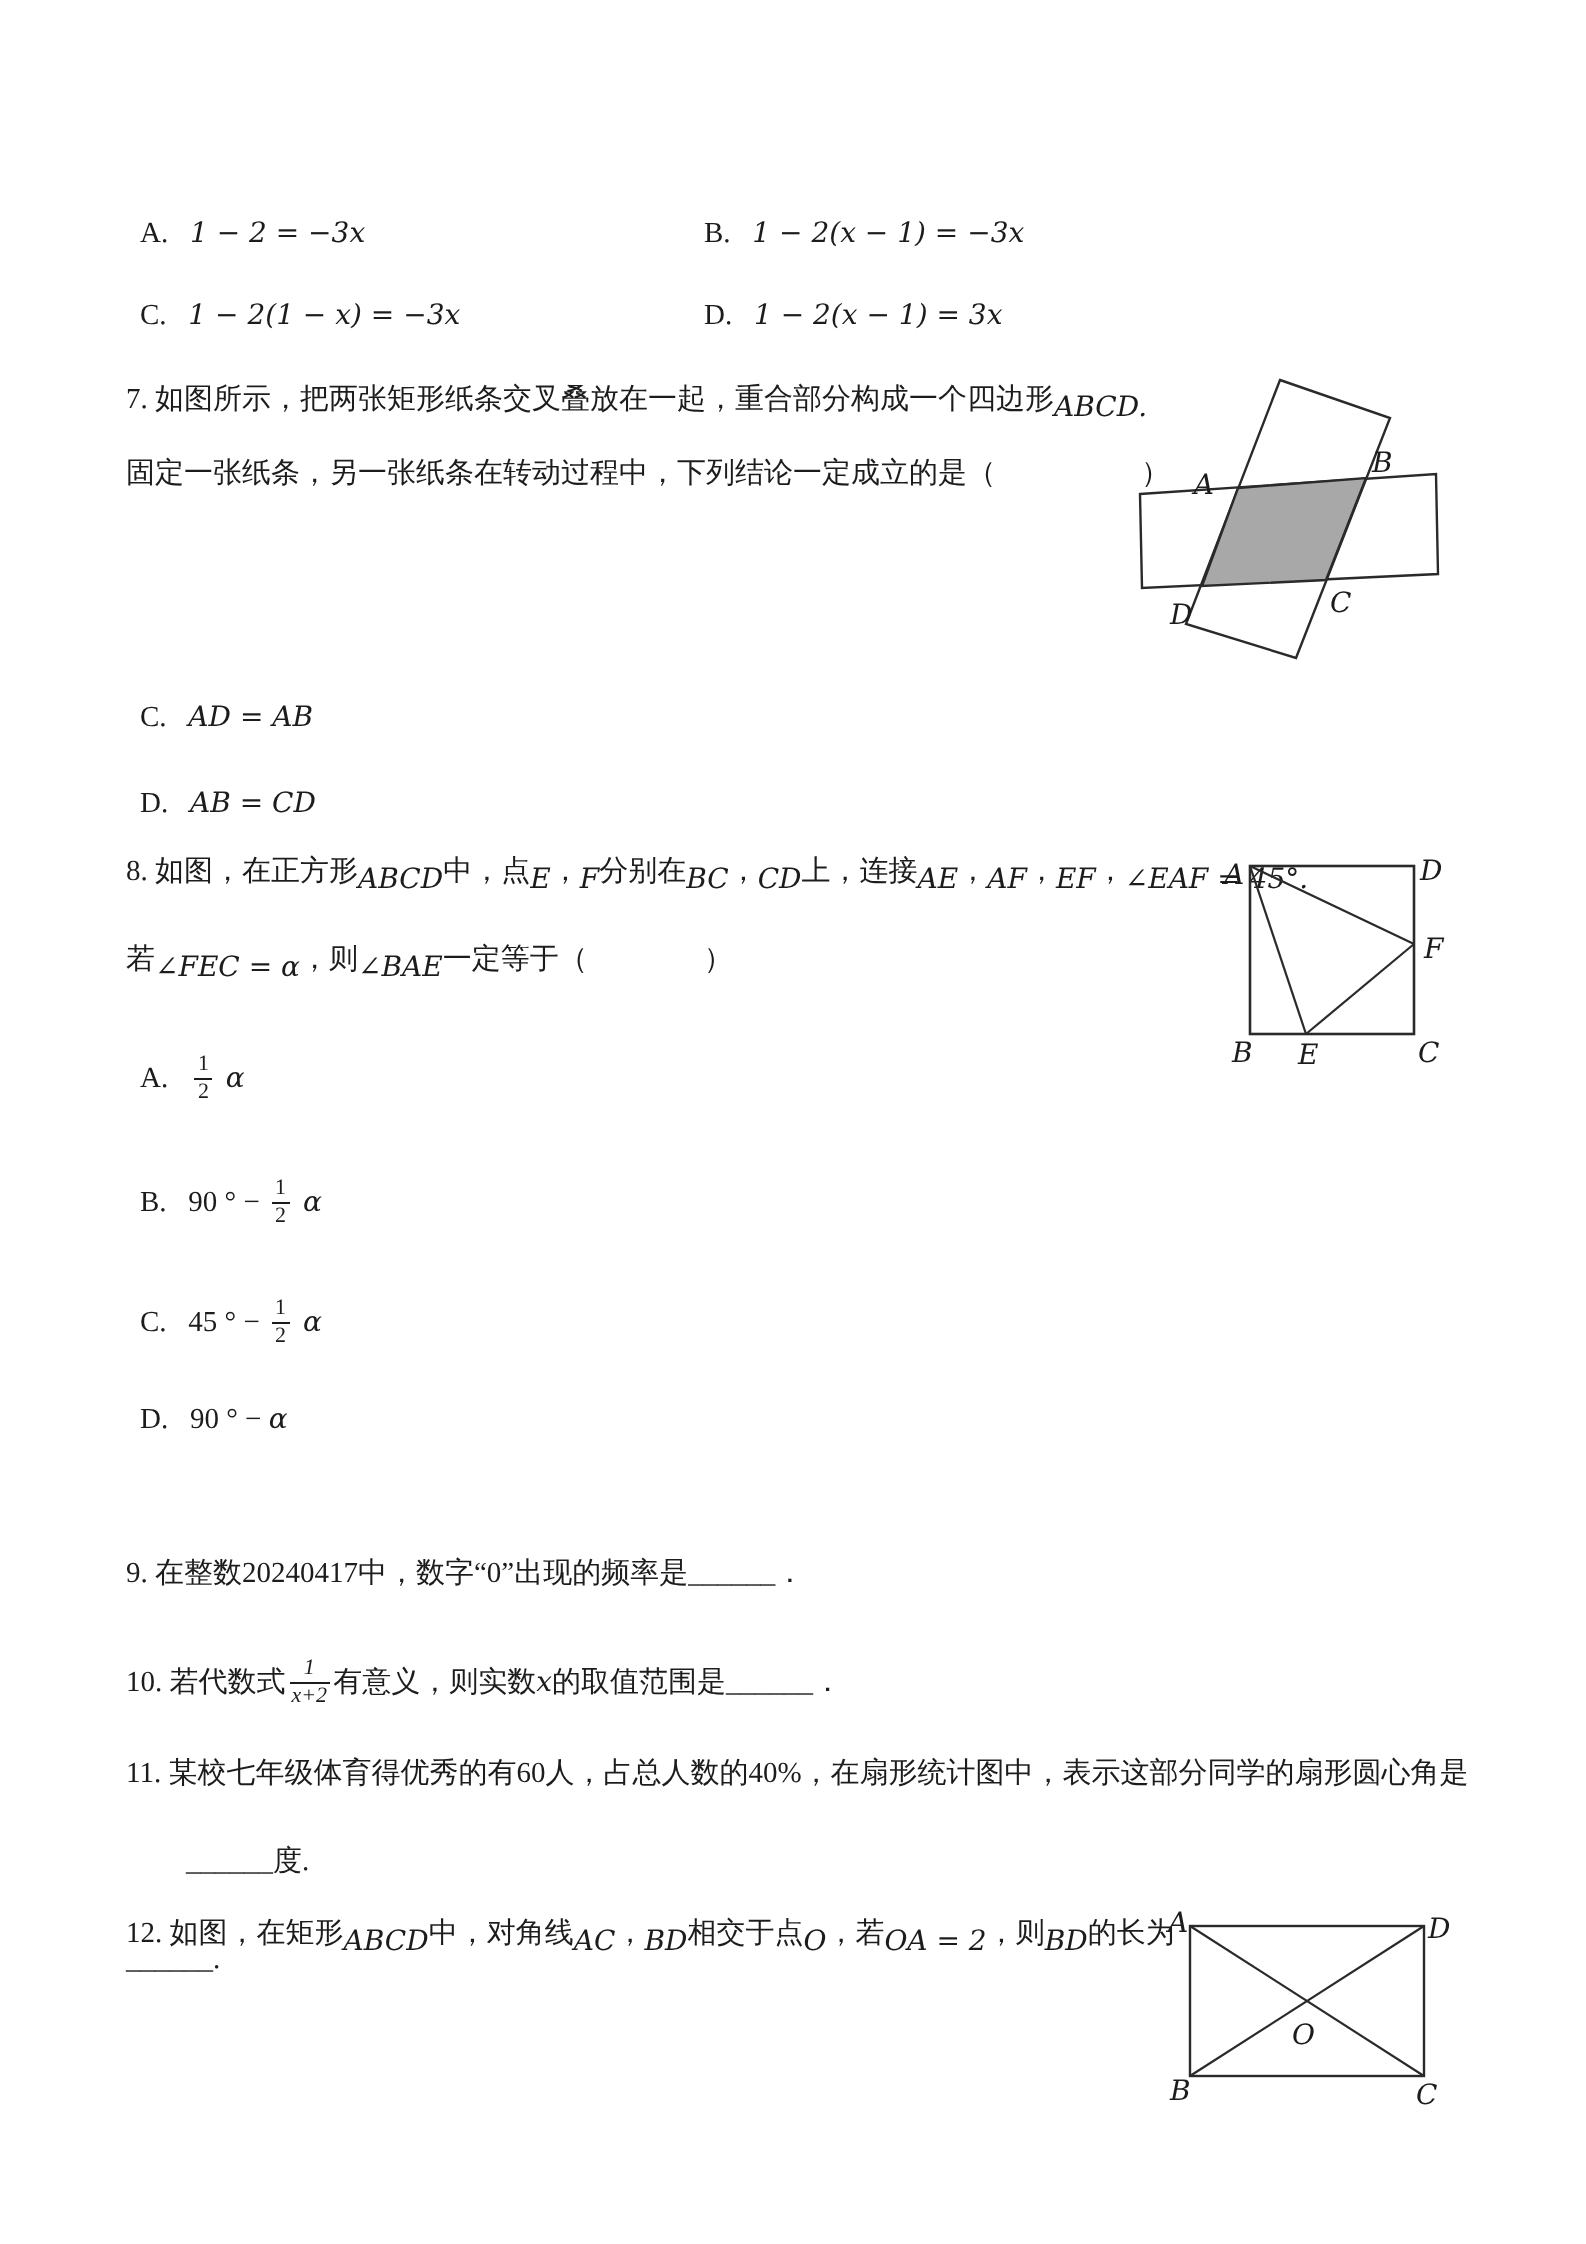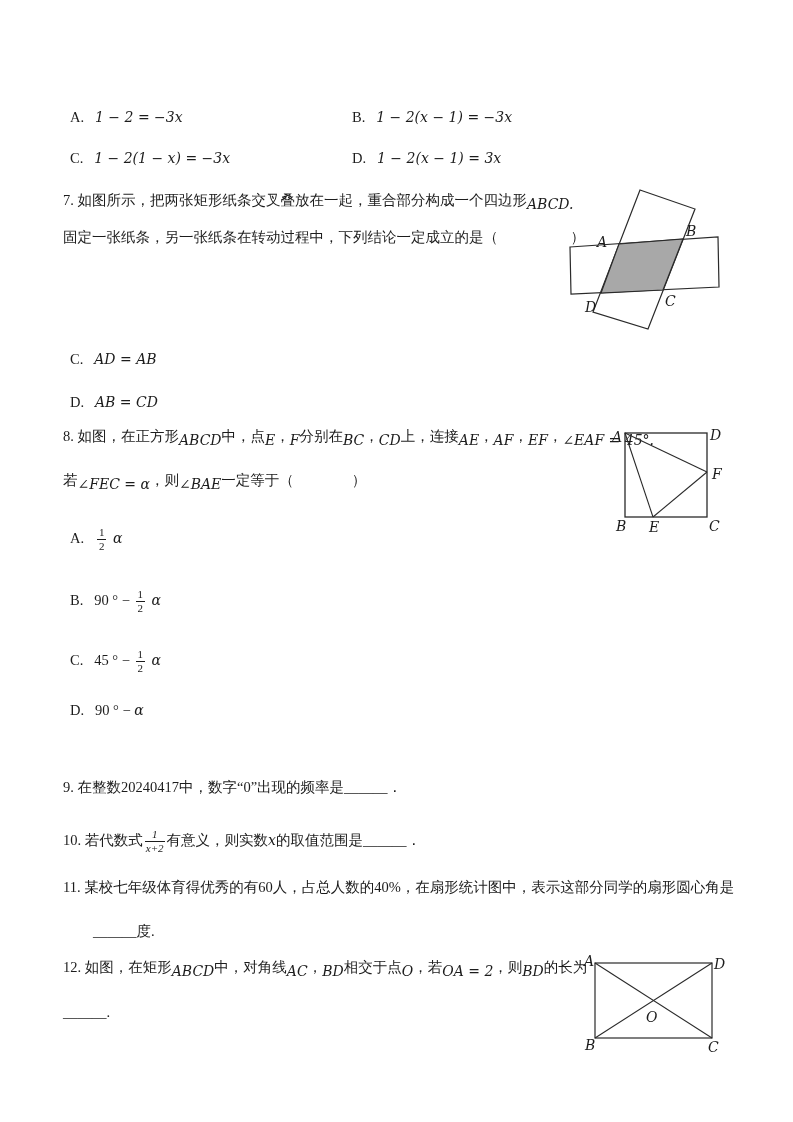--- a/index.html
+++ b/index.html
@@ -71,21 +71,21 @@
 
 
   <div class="line" style="left:63px;top:777px;"><span class="t">9. 在整数20240417中，数字“0”出现的频率是______．</span></div>
 
   <div class="line" style="left:63px;top:829px;"><span class="t">10. 若代数式</span><span class="frac fi"><span class="num">1</span><span class="den">x+2</span></span><span class="t">有意义，则实数</span><span class="mi">x</span><span class="t">的取值范围是______．</span></div>
 
   <div class="line" style="left:63px;top:877px;"><span class="t">11. 某校七年级体育得优秀的有60人，占总人数的40%，在扇形统计图中，表示这部分同学的扇形圆心角是</span></div>
   <div class="line" style="left:52px;top:921px;margin-left:41px;"><span class="t">______度.</span></div>
 
   <div class="line" style="left:63px;top:957px;"><span class="t">12. 如图，在矩形</span><span class="ml">ABCD</span><span class="t">中，对角线</span><span class="ml">AC</span><span class="t">，</span><span class="ml">BD</span><span class="t">相交于点</span><span class="ml">O</span><span class="t">，若</span><span class="ml">OA = 2</span><span class="t">，则</span><span class="ml">BD</span><span class="t">的长为</span></div>
-  <div class="line" style="left:63px;top:1002px;"><span class="t">______.</span></div>
+  <div class="line" style="left:63px;top:970px;"><span class="t">______.</span></div>
 
   <div class="fig" style="left:583px;top:952px;">
     <svg width="150" height="103" viewBox="0 0 150 103">
       <rect x="12" y="11" width="117" height="75" fill="none" stroke="#2a2a2a" stroke-width="1.2"></rect>
       <line x1="12" y1="11" x2="129" y2="86" stroke="#2a2a2a" stroke-width="1.1"></line>
       <line x1="12" y1="86" x2="129" y2="11" stroke="#2a2a2a" stroke-width="1.1"></line>
       <text class="figlabel" x="1" y="14">A</text>
       <text class="figlabel" x="131" y="17">D</text>
       <text class="figlabel" x="2" y="98">B</text>
       <text class="figlabel" x="125" y="100">C</text>

